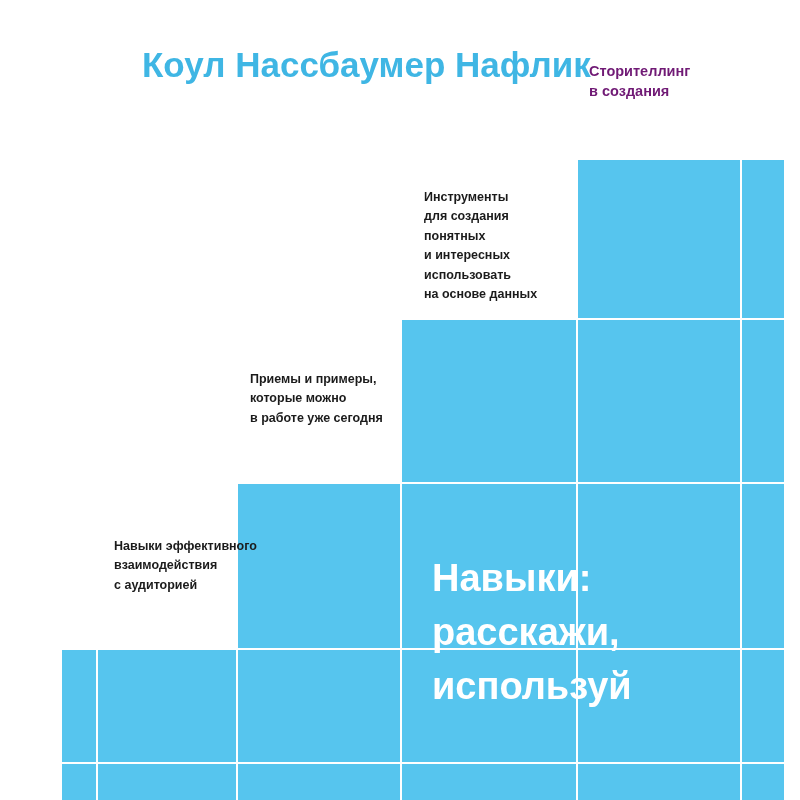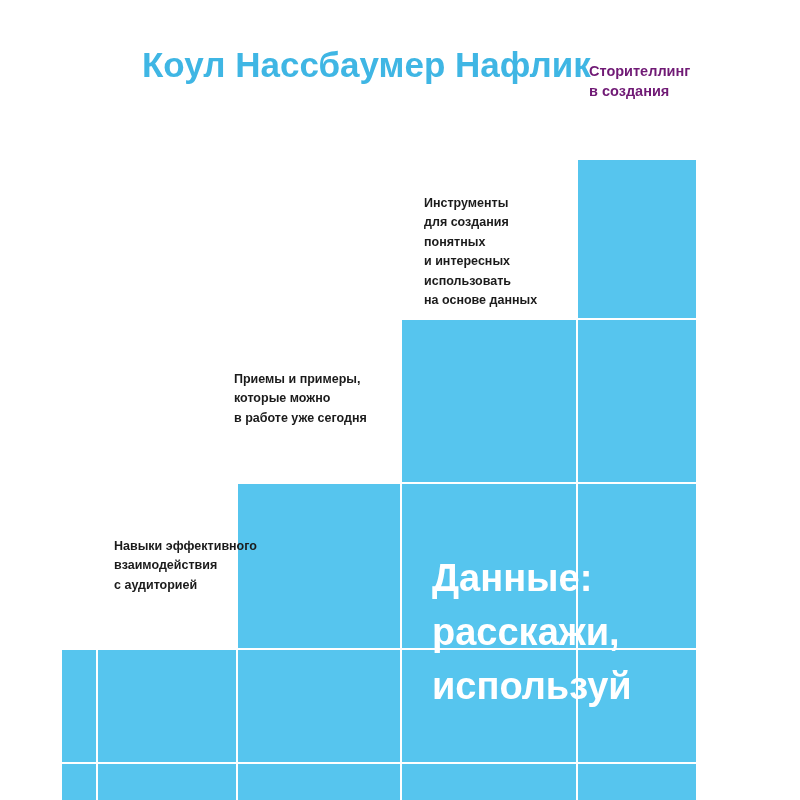--- a/index.html
+++ b/index.html
@@ -2,21 +2,21 @@
 <html><head>
 <meta charset="utf-8">
 <style>
   html, body {
     margin: 0;
     padding: 0;
     background: #ffffff;
   }
   #cover {
     position: relative;
-    width: 696px;
+    width: 784px;
     height: 800px;
     background: #ffffff;
     overflow: hidden;
     font-family: "Liberation Sans", sans-serif;
   }
 
   
   .blk {
     position: absolute;
     background: #56c5ee;
@@ -53,22 +53,22 @@
     z-index: 40;
   }
   .blurb {
     position: absolute;
     color: #1b1b1b;
     font-size: 12.5px;
     font-weight: bold;
     line-height: 1.55;
     z-index: 40;
   }
-  #blurb-tools { left: 424px; top: 194px; }
-  #blurb-tips  { left: 234px; top: 370px; }
+  #blurb-tools { left: 424px; top: 188px; }
+  #blurb-tips  { left: 250px; top: 370px; }
   #blurb-skills{ left: 78px;  top: 537px; margin-left: 36px; }
 
   .title {
     position: absolute;
     left: 432px;
     top: 552px;
     color: #ffffff;
     font-size: 38px;
     font-weight: bold;
     line-height: 1.42;
@@ -127,18 +127,18 @@
     <div>в работе уже сегодня</div>
   </div>
 
   <div class="blurb" id="blurb-skills">
     <div>Навыки эффективного</div>
     <div>взаимодействия</div>
     <div>с аудиторией</div>
   </div>
 
   <div class="title">
-    <span>Данные:</span>
+    <span>Навыки:</span>
     <span>расскажи,</span>
     <span>используй</span>
   </div>
 
 </div>
 
 </body></html>

